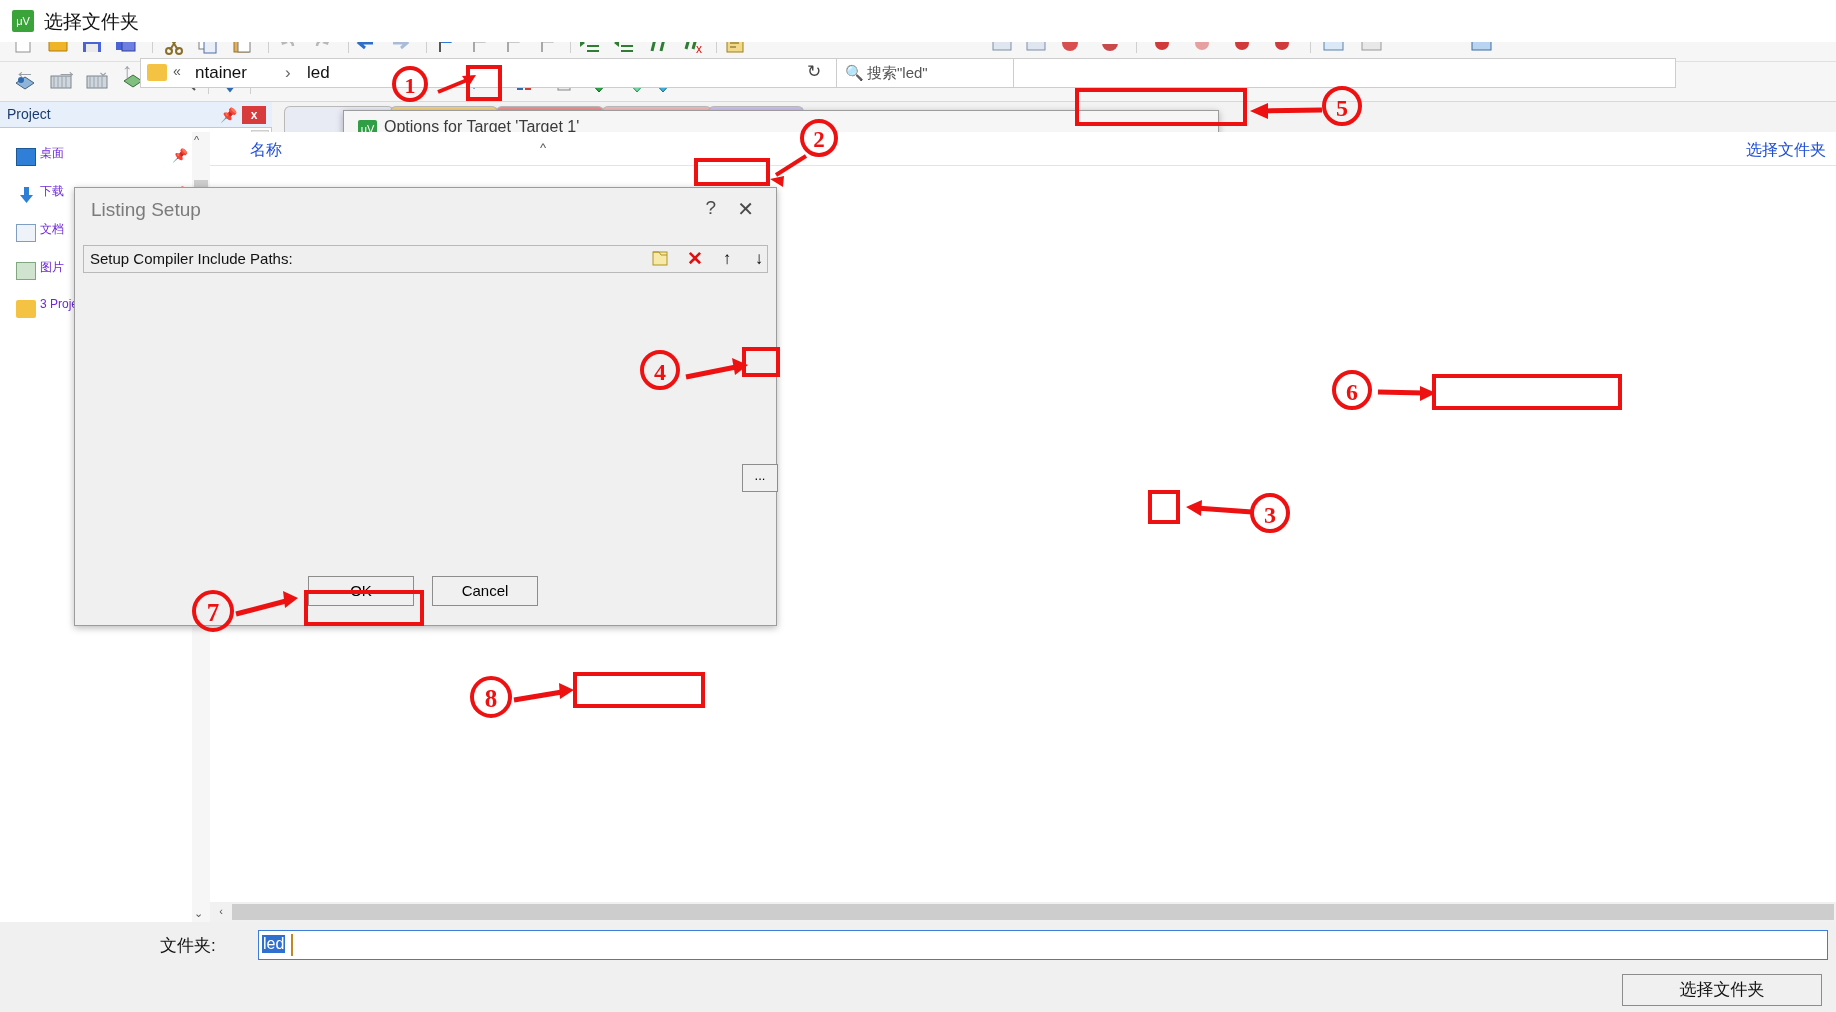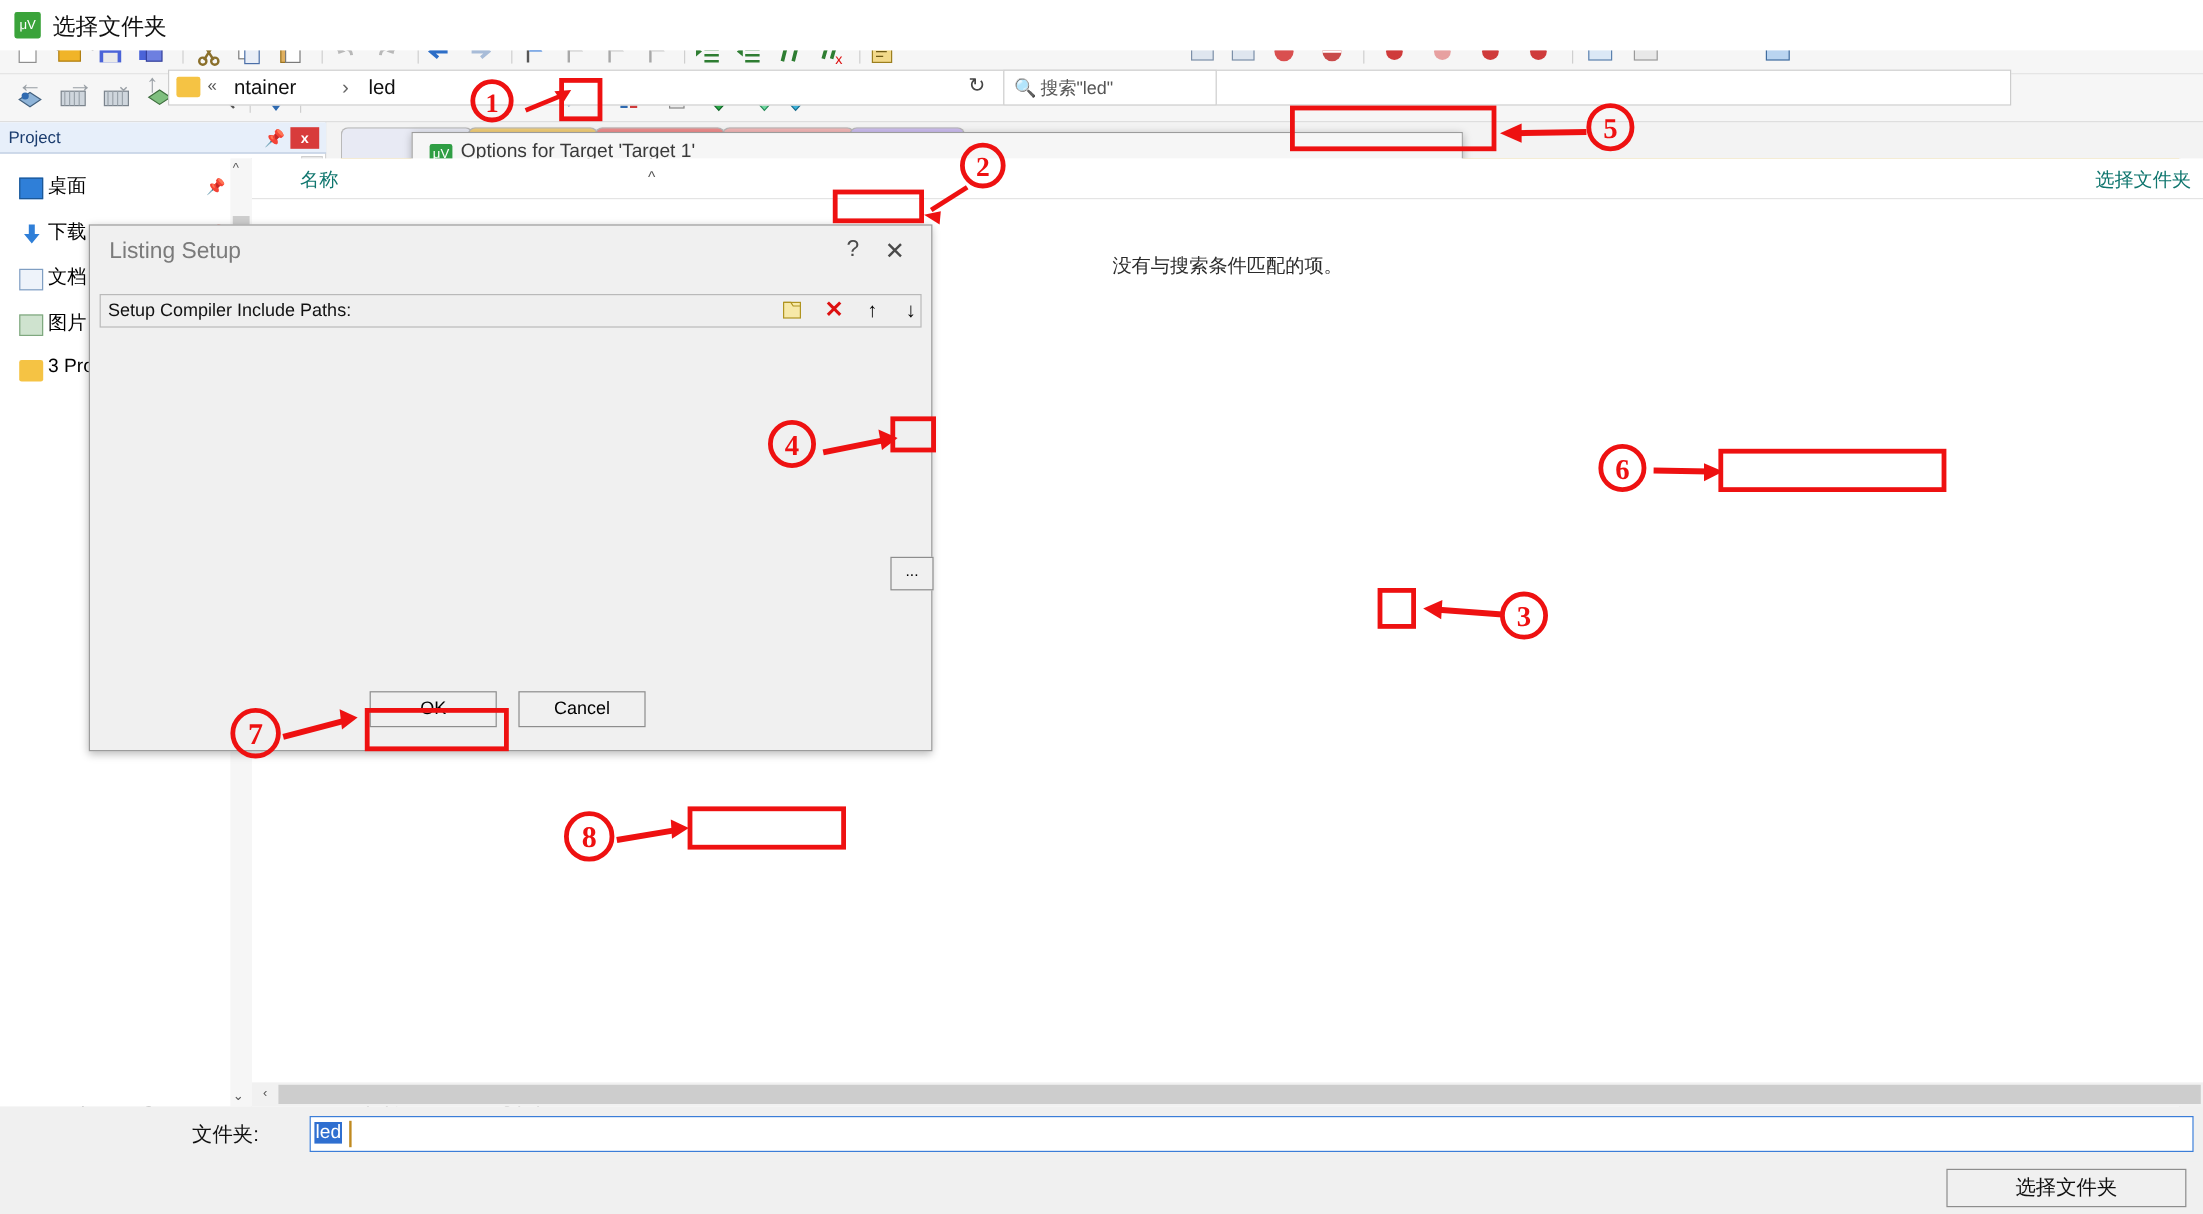--- a/index.html
+++ b/index.html
@@ -132,28 +132,28 @@
   .crumbbox { position:absolute; left:140px; top:10px; right:160px; height:30px; background:#fff; border:1px solid #cdcdcd;}
   .crumb-folder { position:absolute; left:6px; top:5px; width:20px; height:17px; background:#f5c344; border-radius:2px;}
   .crumb-txt { position:absolute; top:4px; font-size:17px; color:#111; }
   .refresh { position:absolute; top:12px; width:28px; height:26px; text-align:center; line-height:24px; font-size:17px; color:#444;}
   .searchbox { position:absolute; top:10px; width:178px; height:30px; background:#fff; border:1px solid #cdcdcd;}
   .searchbox .mag { position:absolute; left:8px; top:5px; font-size:15px; color:#5b7fbe;}
   .searchbox .ph { position:absolute; left:30px; top:5px; font-size:15px; color:#555;}
   .orgbar { position:absolute; left:0; top:96px; right:0; height:36px; background:#f7f7f7; border-bottom:1px solid #e2e2e2;}
   .orgbar .oi { position:absolute; top:8px; font-size:16px; color:#1a5fa8;}
   .navpane { position:absolute; left:0; top:132px; width:210px; bottom:90px; background:#fff; border-right:1px solid #e4e4e4;}
-  .np-item { position:absolute; left:40px; height:28px; font-size:16px; color:#000000; white-space:nowrap;}
+  .np-item { position:absolute; left:40px; height:28px; font-size:12px; color:#6d28d9; white-space:nowrap;}
   .np-ico { position:absolute; left:16px; width:20px; height:18px;}
   .np-pin { position:absolute; left:172px; font-size:13px; color:#9a9a9a;}
   .np-scroll { position:absolute; left:192px; top:0; width:18px; bottom:0; background:#f6f6f6;}
   .np-thumb { position:absolute; left:2px; top:48px; width:14px; height:48px; background:#cdcdcd;}
   .filelist { position:absolute; left:210px; top:132px; right:0; bottom:90px; background:#fff;}
   .fl-hdr { position:absolute; left:0; top:0; right:0; height:34px; border-bottom:1px solid #e4e4e4;}
-  .fl-hdr .c { position:absolute; top:8px; font-size:16px; color:#0f766e;}
+  .fl-hdr .c { position:absolute; top:8px; font-size:16px; color:#1d4ed8;}
   .fl-empty { position:absolute; left:0; right:0; top:80px; text-align:center; font-size:16px; color:#2b2b2b;}
   .fl-hscroll { position:absolute; left:0; right:0; bottom:0; height:20px; background:#f1f1f1;}
   .fl-hthumb { position:absolute; left:22px; top:2px; right:2px; height:16px; background:#cdcdcd;}
   .fl-harrow { position:absolute; left:2px; top:2px; width:18px; height:16px; font-size:11px; text-align:center; line-height:14px; color:#555;}
   .fnamebar { position:absolute; left:0; right:0; bottom:44px; height:46px; background:#f0f0f0;}
   .fnamebar .lb { position:absolute; left:160px; top:12px; font-size:17px; color:#111;}
   .fnameinput { position:absolute; left:258px; top:8px; right:8px; height:30px; background:#fff; border:1px solid #3b7dd8;}
   .fnameinput .val { position:absolute; left:3px; top:4px; background:#2f6fd0; color:#fff; font-size:16px; padding:0 1px;}
   .fnameinput .caret { position:absolute; top:3px; width:2px; height:22px; background:#c08a20;}
   .dlgbtnbar { position:absolute; left:0; right:0; bottom:0; height:44px; background:#f0f0f0;}
@@ -641,21 +641,20 @@
       <div style="position:absolute;left:2px;bottom:2px;font-size:11px;color:#555">⌄</div>
     </div>
   </div>
 
   <div class="filelist">
     <div class="fl-hdr">
       <div class="c" style="left:40px">名称</div>
       <div class="c" style="left:330px;font-size:13px;color:#555">^</div>
       <div class="c" style="right:10px">选择文件夹</div>
     </div>
-    <div class="fl-empty">没有与搜索条件匹配的项。</div>
     <div class="fl-hscroll">
       <div class="fl-harrow">‹</div>
       <div class="fl-hthumb"></div>
     </div>
   </div>
 
   <div class="fnamebar">
     <div class="lb">文件夹:</div>
     <div class="fnameinput">
       <div class="val">led</div>

